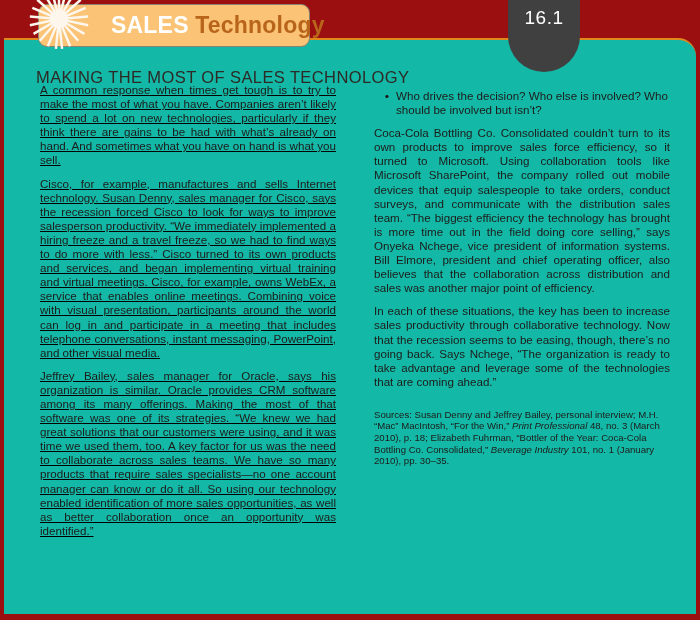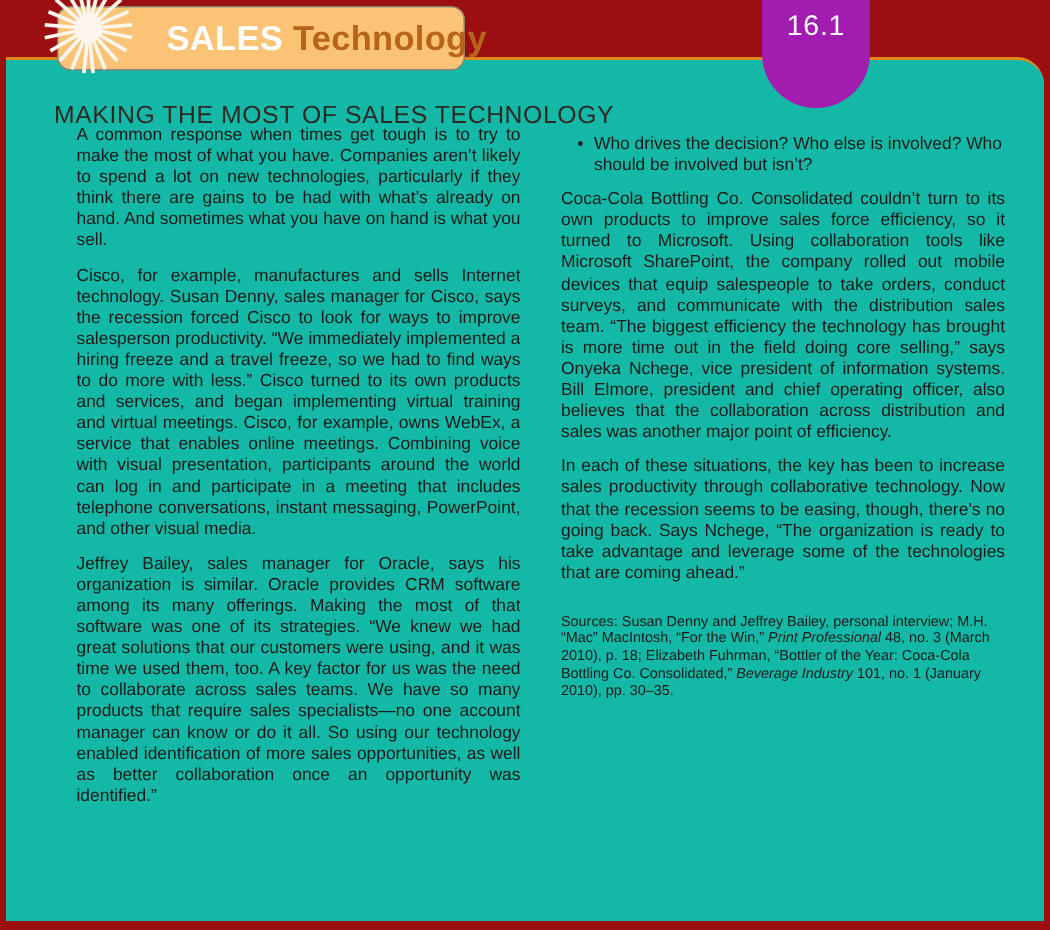--- a/index.html
+++ b/index.html
@@ -32,21 +32,21 @@
   }
 
   
   .badge {
     position: absolute;
     left: 508px;
     top: 0px;
     width: 72px;
     height: 72px;
     border-radius: 0 0 36px 36px;
-    background: #a21caf;
+    background: #404040;
     overflow: hidden;
     z-index: 3;
   }
   .badge-num {
     position: absolute;
     left: 0; right: 0;
     top: 7px;
     text-align: center;
     color: #ffffff;
     font-size: 19px;
@@ -123,21 +123,21 @@
     width: 636px;
     height: 530px;
   }
   .col {
     position: absolute;
     top: 0;
     width: 296px;
     height: 530px;
     overflow: hidden;
   }
-  .col-left  { left: 17px; }
+  .col-left  { left: 6px; text-decoration: underline; }
   .col-right { left: 340px; }
 
   .col p {
     margin: 0 0 9px 0;
     font-size: 11.6px;
     line-height: 14.1px;
     text-align: justify;
     color: #1d1b19;
     font-family: "Liberation Sans", sans-serif;
     -webkit-hyphens: manual;

